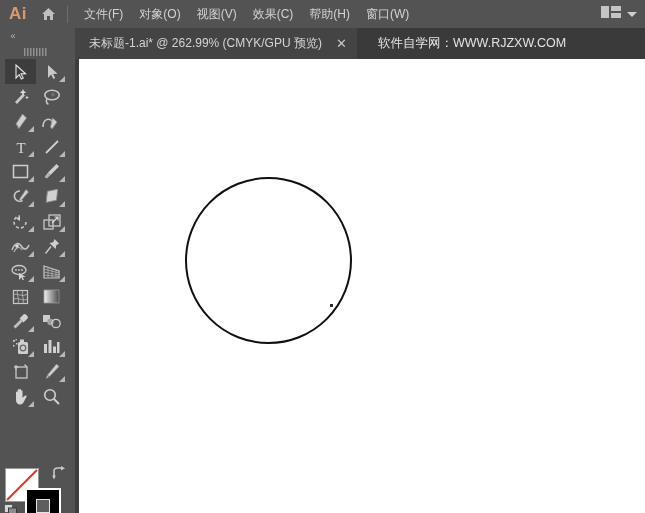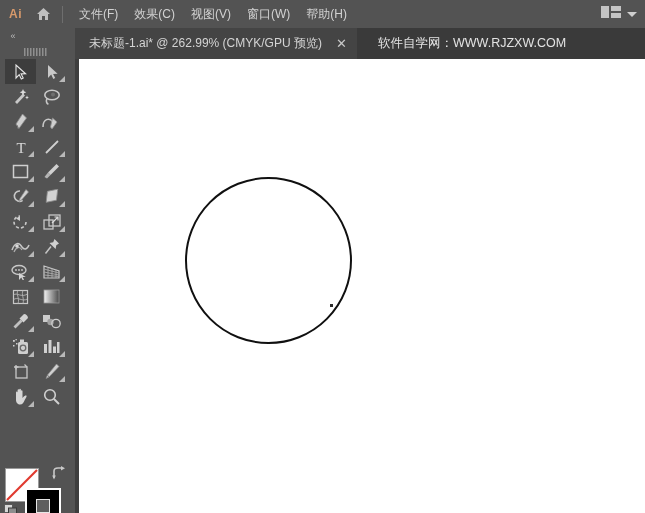--- a/index.html
+++ b/index.html
@@ -10,21 +10,21 @@
     -webkit-font-smoothing:antialiased;
   }
   .app{position:relative;width:645px;height:513px;}
 
   
   .menubar{
     position:absolute;left:0;top:0;width:645px;height:28px;
     background:#535353;display:flex;align-items:center;
   }
   .ai-logo{
-    color:#d89a6b;font-size:12px;font-weight:bold;letter-spacing:.5px;
+    color:#d89a6b;font-size:17px;font-weight:bold;letter-spacing:.5px;
     padding:0 10px 0 9px;line-height:28px;font-family:"Liberation Sans",sans-serif;
   }
   .home-icon{width:22px;height:28px;display:flex;align-items:center;justify-content:center;}
   .vsep{width:1px;height:17px;background:#6e6e6e;margin:0 8px;}
   .menu-items{display:flex;align-items:center;text-align:center;}
   .menu-item{
     color:#d2d2d2;font-size:12px;padding:0 8px;line-height:28px;
     white-space:nowrap;cursor:default;
   }
   .ws-switch{
@@ -121,24 +121,25 @@
   <div class="menubar">
     <div class="ai-logo">Ai</div>
     <div class="home-icon">
       <svg width="15" height="14" viewBox="0 0 15 14" aria-hidden="true">
         <path d="M7.5 1 L14 7 L12 7 L12 13 L9 13 L9 9 L6 9 L6 13 L3 13 L3 7 L1 7 Z" fill="#bfbfbf"></path>
       </svg>
     </div>
     <div class="vsep"></div>
     <div class="menu-items">
       <div class="menu-item">文件(F)</div>
+      <div class="menu-item">对象(O)</div>
+      <div class="menu-item">视图(V)</div>
       <div class="menu-item">效果(C)</div>
-      <div class="menu-item">视图(V)</div>
+      <div class="menu-item">帮助(H)</div>
       <div class="menu-item">窗口(W)</div>
-      <div class="menu-item">帮助(H)</div>
     </div>
     <div class="ws-switch">
       <span class="ws-icon">
         <svg width="20" height="14" viewBox="0 0 20 14" aria-hidden="true">
           <rect x="0" y="1" width="8" height="12" fill="#c4c4c4"></rect>
           <rect x="10" y="1" width="10" height="5" fill="#c4c4c4"></rect>
           <rect x="10" y="8" width="10" height="5" fill="#c4c4c4"></rect>
         </svg>
       </span>
       <span class="chev"></span>

